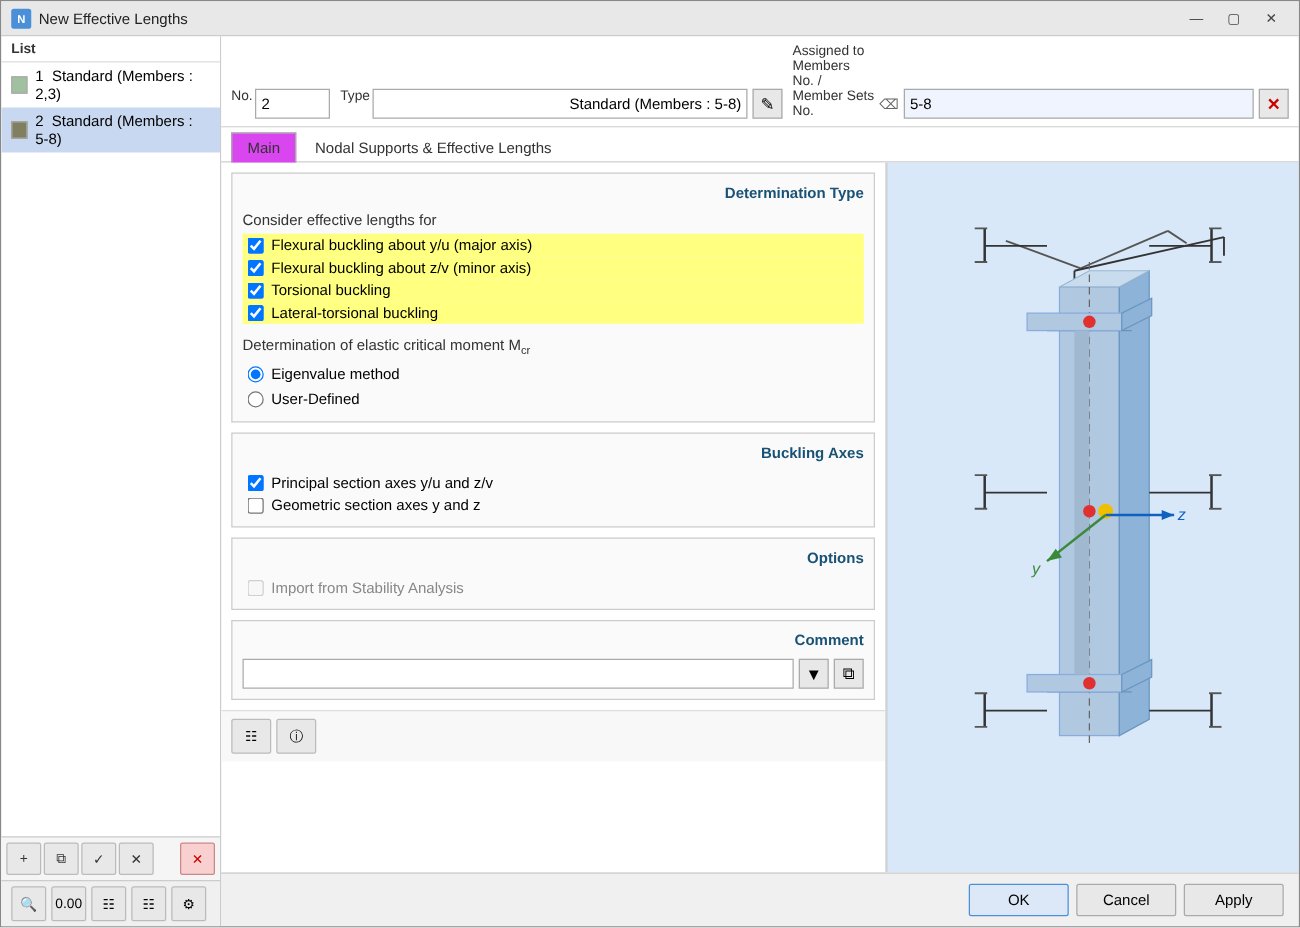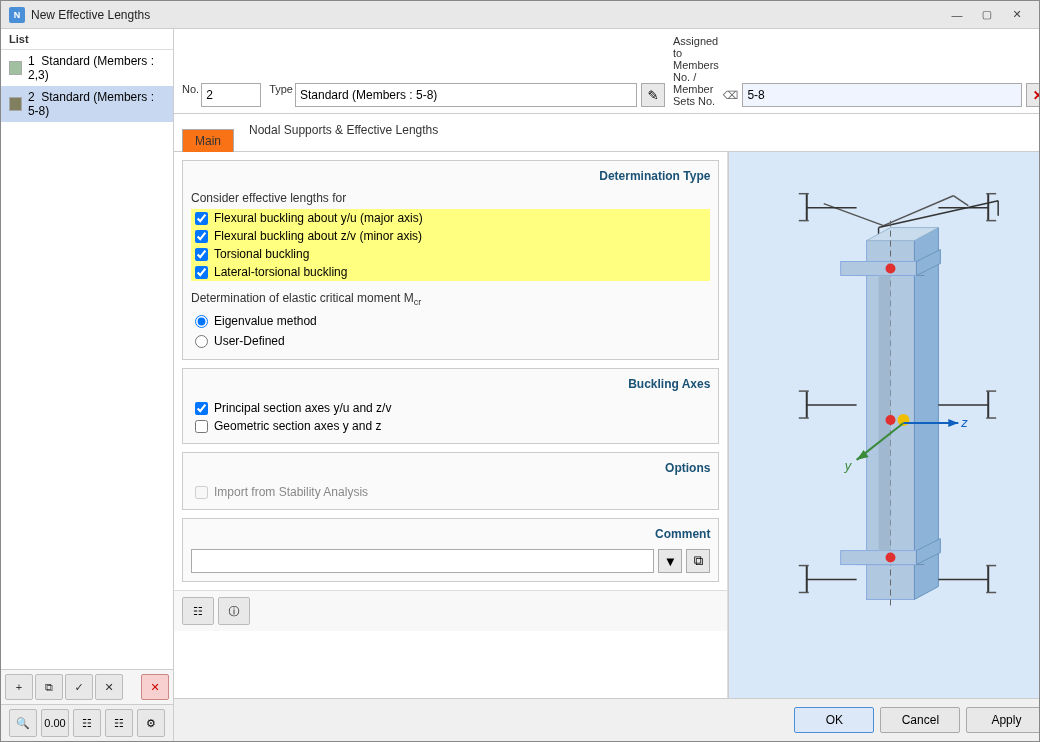--- a/index.html
+++ b/index.html
@@ -30,32 +30,32 @@
     
     
     .right-side { flex: 1; display: flex; flex-direction: column; }
     
     
     .header-fields { display: flex; padding: 6px 8px; gap: 8px; align-items: flex-end; background: white; border-bottom: 1px solid #ccc; }
     .field-group { display: flex; flex-direction: row; gap: 2px; }
     .field-label { font-size: 11px; color: #333; font-weight: normal; }
     .field-input { height: 24px; border: 1px solid #aaa; padding: 2px 4px; font-size: 12px; background: white; }
     .field-input-no { width: 60px; }
-    .field-input-name { width: 342px; }
+    .field-input-name { width: 300px; text-align: right; }
     .field-input-assigned { width: 280px; background: #f0f4ff; }
     .name-group { display: flex; gap: 4px; align-items: flex-end; }
     .name-edit-btn { width: 24px; height: 24px; border: 1px solid #aaa; background: #e8e8e8; cursor: pointer; display: flex; align-items: center; justify-content: center; }
     .assigned-group { display: flex; gap: 4px; align-items: flex-end; margin-left: auto; }
     .assigned-clear-btn { width: 24px; height: 24px; border: 1px solid #aaa; background: #e8e8e8; cursor: pointer; display: flex; align-items: center; justify-content: center; color: #cc0000; font-weight: bold; }
 
     
     .tab-container { background: white; border-bottom: 1px solid #ccc; }
     .tabs { display: flex; padding: 4px 8px 0; gap: 2px; }
     .tab { padding: 4px 12px; font-size: 12px; cursor: pointer; border: 1px solid transparent; border-bottom: none; background: transparent; color: #333; }
-    .tab.active { background: #f97316; border-color: #aaa; border-bottom-color: white; margin-bottom: -1px; z-index: 1; margin-top: 11px; }
+    .tab.active { background: #d946ef; border-color: #aaa; border-bottom-color: white; margin-bottom: -1px; z-index: 1; }
 
     
     .form-area { display: flex; flex: 1; overflow: hidden; }
     
     .form-left { flex: 1; background: white; overflow-y: auto; border-right: 1px solid #ddd; }
     
     .section { margin: 8px; padding: 8px; border: 1px solid #ccc; background: #fafafa; }
     .section-title { font-size: 12px; font-weight: bold; color: #1a5276; margin-bottom: 8px; text-align: right; }
     
     .checkbox-row { display: flex; align-items: center; gap: 6px; padding: 2px 4px; font-size: 12px; }

